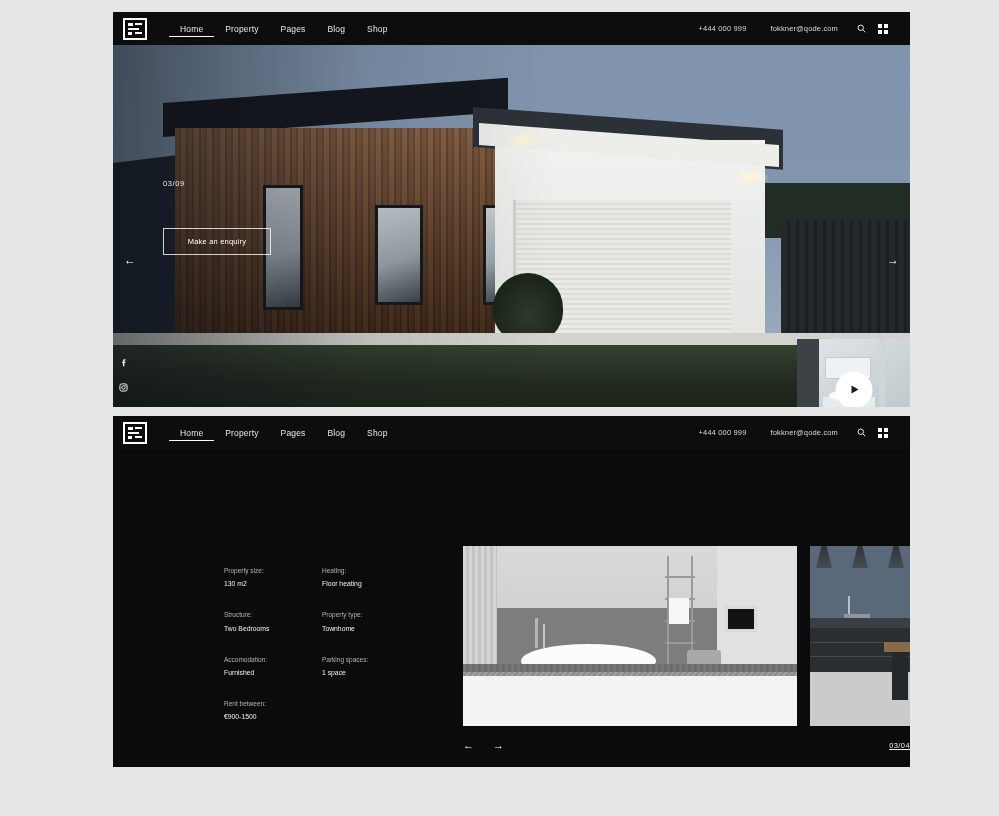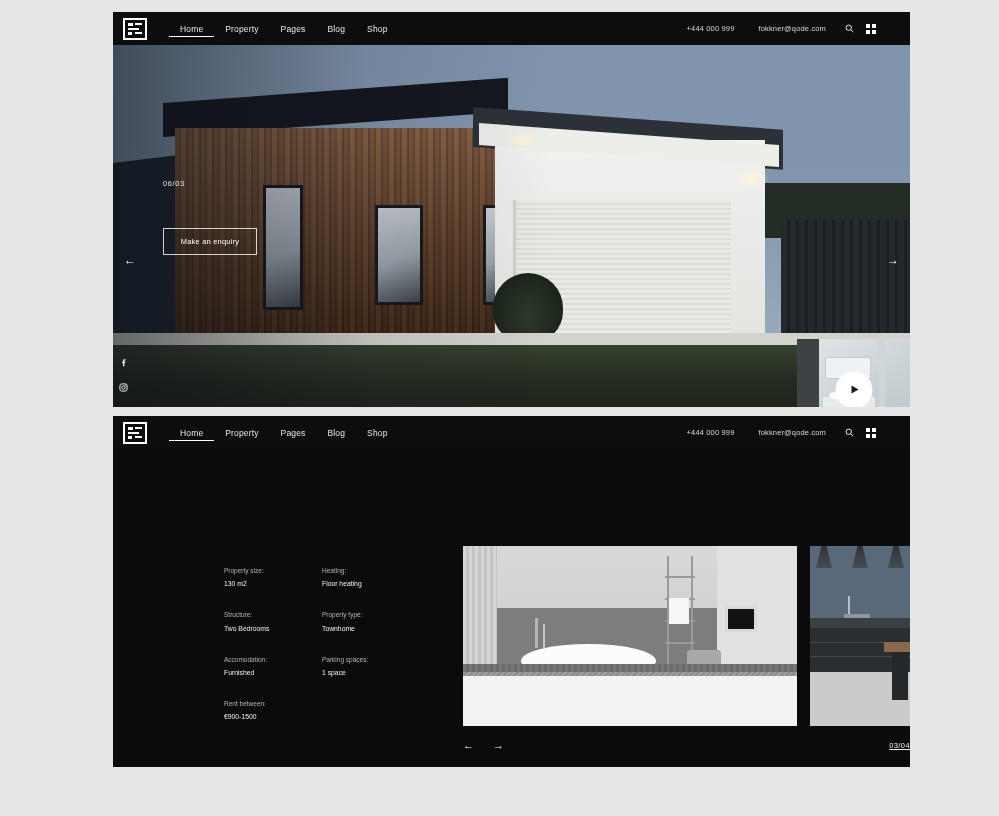--- a/index.html
+++ b/index.html
@@ -50,21 +50,21 @@
     text-decoration:none;
     padding:4px 11px;
     letter-spacing:.15px;
     white-space:nowrap;
   }
   .nav a.active { border-bottom:1px solid #fff; padding-bottom:2px; }
 
   .hdr-right {
     margin-left:auto;
     display:flex; align-items:center;
-    padding-right:28px;
+    padding-right:16px;
     gap:0;
   }
   .hdr-right .meta {
     color:#d8d8d8;
     font-size:7.5px;
     letter-spacing:.15px;
     padding:0 12px;
     white-space:nowrap;
   }
   .icon-btn {
@@ -183,21 +183,21 @@
   .hero-title {
     color:#fff;
     font-size:53px;
     font-weight:700;
     line-height:.98;
     letter-spacing:-1.3px;
   }
   .hero-btn {
     margin-top:28px;
     display:inline-flex; align-items:center; justify-content:center;
-    width:94px; height:27px;
+    width:108px; height:27px;
     border:1px solid rgba(255,255,255,.8);
     color:#fff;
     font-size:7.5px;
     letter-spacing:.2px;
     background:transparent;
   }
   .hero-arrow {
     position:absolute; top:209px; z-index:14;
     color:#fff; font-size:12px; line-height:1;
     width:26px; text-align:center;
@@ -402,21 +402,21 @@
       <div class="tree"></div>
       <div class="fence"></div>
       <div class="shrub"></div>
 
       <div class="concrete"></div>
       <div class="grass"></div>
 
       <div class="hero-vignette"></div>
 
       <div class="hero-content">
-        <div class="slide-count">06/03</div>
+        <div class="slide-count">03/09</div>
         <div class="hero-btn">Make an enquiry</div>
       </div>
 
       <div class="hero-arrow left">←</div>
       <div class="hero-arrow right">→</div>
 
       <div class="social">
         <span>
           <svg width="9" height="9" viewBox="0 0 12 12" aria-hidden="true">
             <path d="M7.6 3.4h1.1V1.8H7.3c-1.3 0-2 .8-2 2v1.2H4.2v1.6h1.1V11h1.8V6.6h1.3l.2-1.6H7.1V4c0-.4.2-.6.5-.6z" fill="#f2f2f2"></path>

